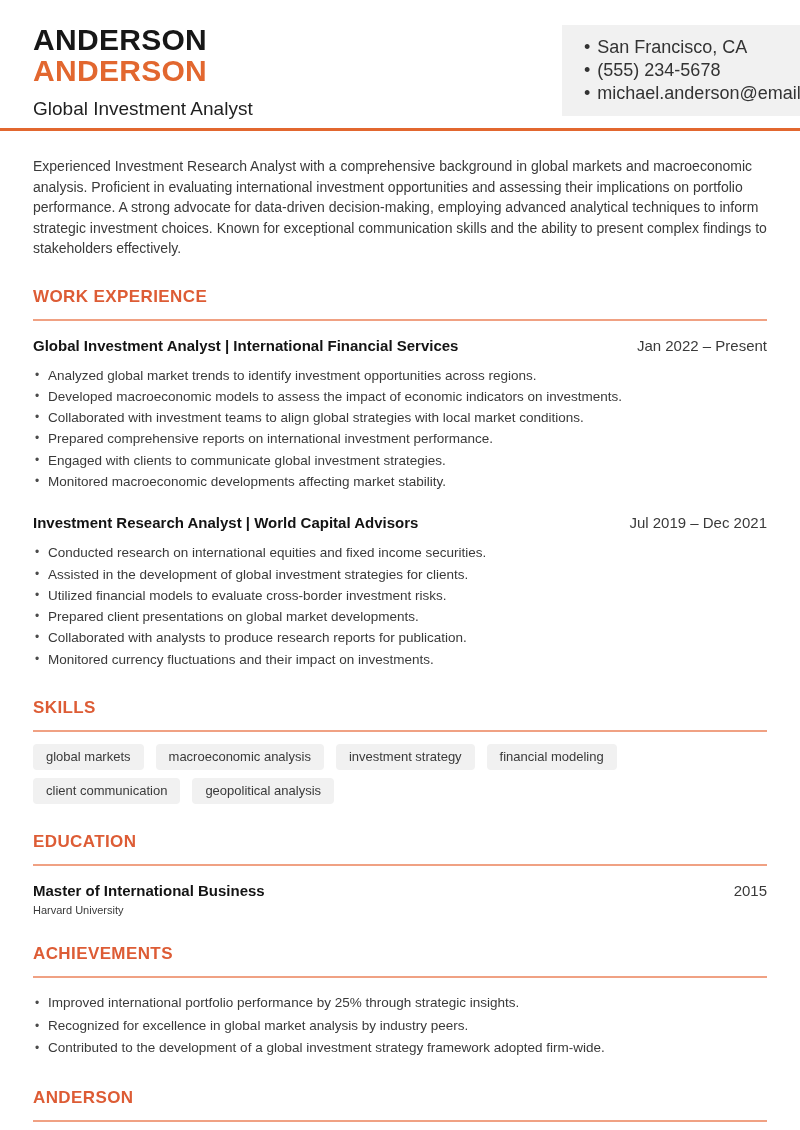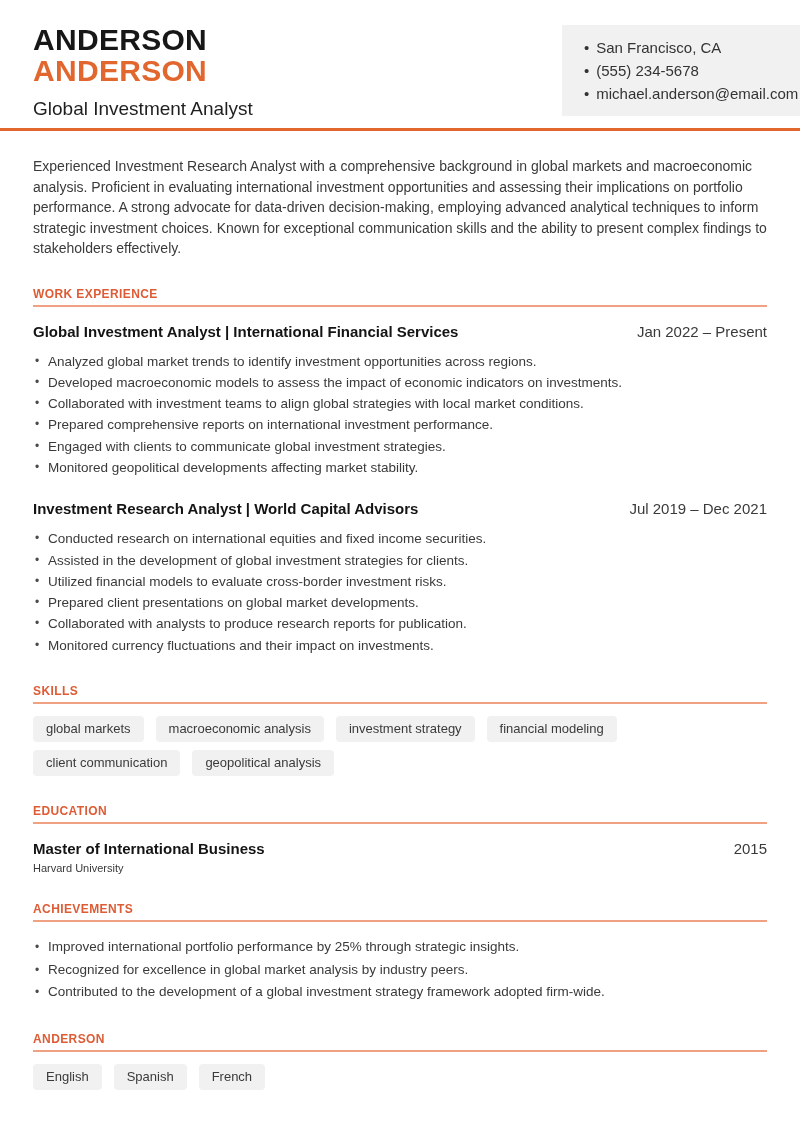--- a/index.html
+++ b/index.html
@@ -19,29 +19,29 @@
   .page{width:800px;height:1130px;background:#fff;overflow:hidden;}
 
   
   .header{position:relative;height:131px;border-bottom:3px solid var(--accent);}
   .name-block{position:absolute;left:33px;top:24px;}
   .first-name,.last-name{font-size:30px;font-weight:800;line-height:31px;letter-spacing:.3px;color:#171717;}
   .last-name{color:var(--accent);}
   .header-title{margin-top:12px;font-size:19px;color:#1f1f1f;}
   .contact-box{position:absolute;right:0;top:25px;width:238px;background:var(--panel);
     margin:0;padding:11px 14px 11px 22px;list-style:none;}
-  .contact-box li{font-size:15px;line-height:23px;color:#333;white-space:nowrap;}
+  .contact-box li{font-size:18px;line-height:23px;color:#333;white-space:nowrap;}
   .contact-box li::before{content:"•";margin-right:7px;color:#333;}
 
   
   .content{padding:0 33px;}
   .summary{margin:25px 0 0;font-size:14px;line-height:20.5px;color:var(--text);}
 
-  h2.sec{margin:28px 0 0;padding-bottom:4px;border-bottom:2px solid var(--divider);
-    font-size:12px;font-weight:700;letter-spacing:.4px;color:var(--heading);}
+  h2.sec{margin:28px 0 0;padding-bottom:12px;border-bottom:2px solid var(--divider);
+    font-size:17px;font-weight:700;letter-spacing:.4px;color:var(--heading);}
 
   .job{margin-top:16px;}
   .job + .job{margin-top:22px;}
   .row-head{display:flex;justify-content:space-between;align-items:flex-start;}
   .row-head h3{margin:0;font-size:15px;font-weight:700;color:#141414;}
   .dates{font-size:15px;color:var(--text);white-space:nowrap;}
 
   ul.bullets{list-style:none;margin:11px 0 0;padding:0;}
   ul.bullets li{position:relative;padding-left:15px;font-size:13.5px;line-height:21.3px;color:var(--text);}
   ul.bullets li::before{content:"•";position:absolute;left:2px;top:0;font-size:12px;color:#4a4a4a;}
@@ -84,21 +84,21 @@
         <div class="row-head">
           <h3>Global Investment Analyst | International Financial Services</h3>
           <span class="dates">Jan 2022 – Present</span>
         </div>
         <ul class="bullets">
           <li>Analyzed global market trends to identify investment opportunities across regions.</li>
           <li>Developed macroeconomic models to assess the impact of economic indicators on investments.</li>
           <li>Collaborated with investment teams to align global strategies with local market conditions.</li>
           <li>Prepared comprehensive reports on international investment performance.</li>
           <li>Engaged with clients to communicate global investment strategies.</li>
-          <li>Monitored geopolitical developments affecting market stability.</li>
+          <li>Monitored macroeconomic developments affecting market stability.</li>
         </ul>
       </div>
 
       <div class="job">
         <div class="row-head">
           <h3>Investment Research Analyst | World Capital Advisors</h3>
           <span class="dates">Jul 2019 – Dec 2021</span>
         </div>
         <ul class="bullets">
           <li>Conducted research on international equities and fixed income securities.</li>

